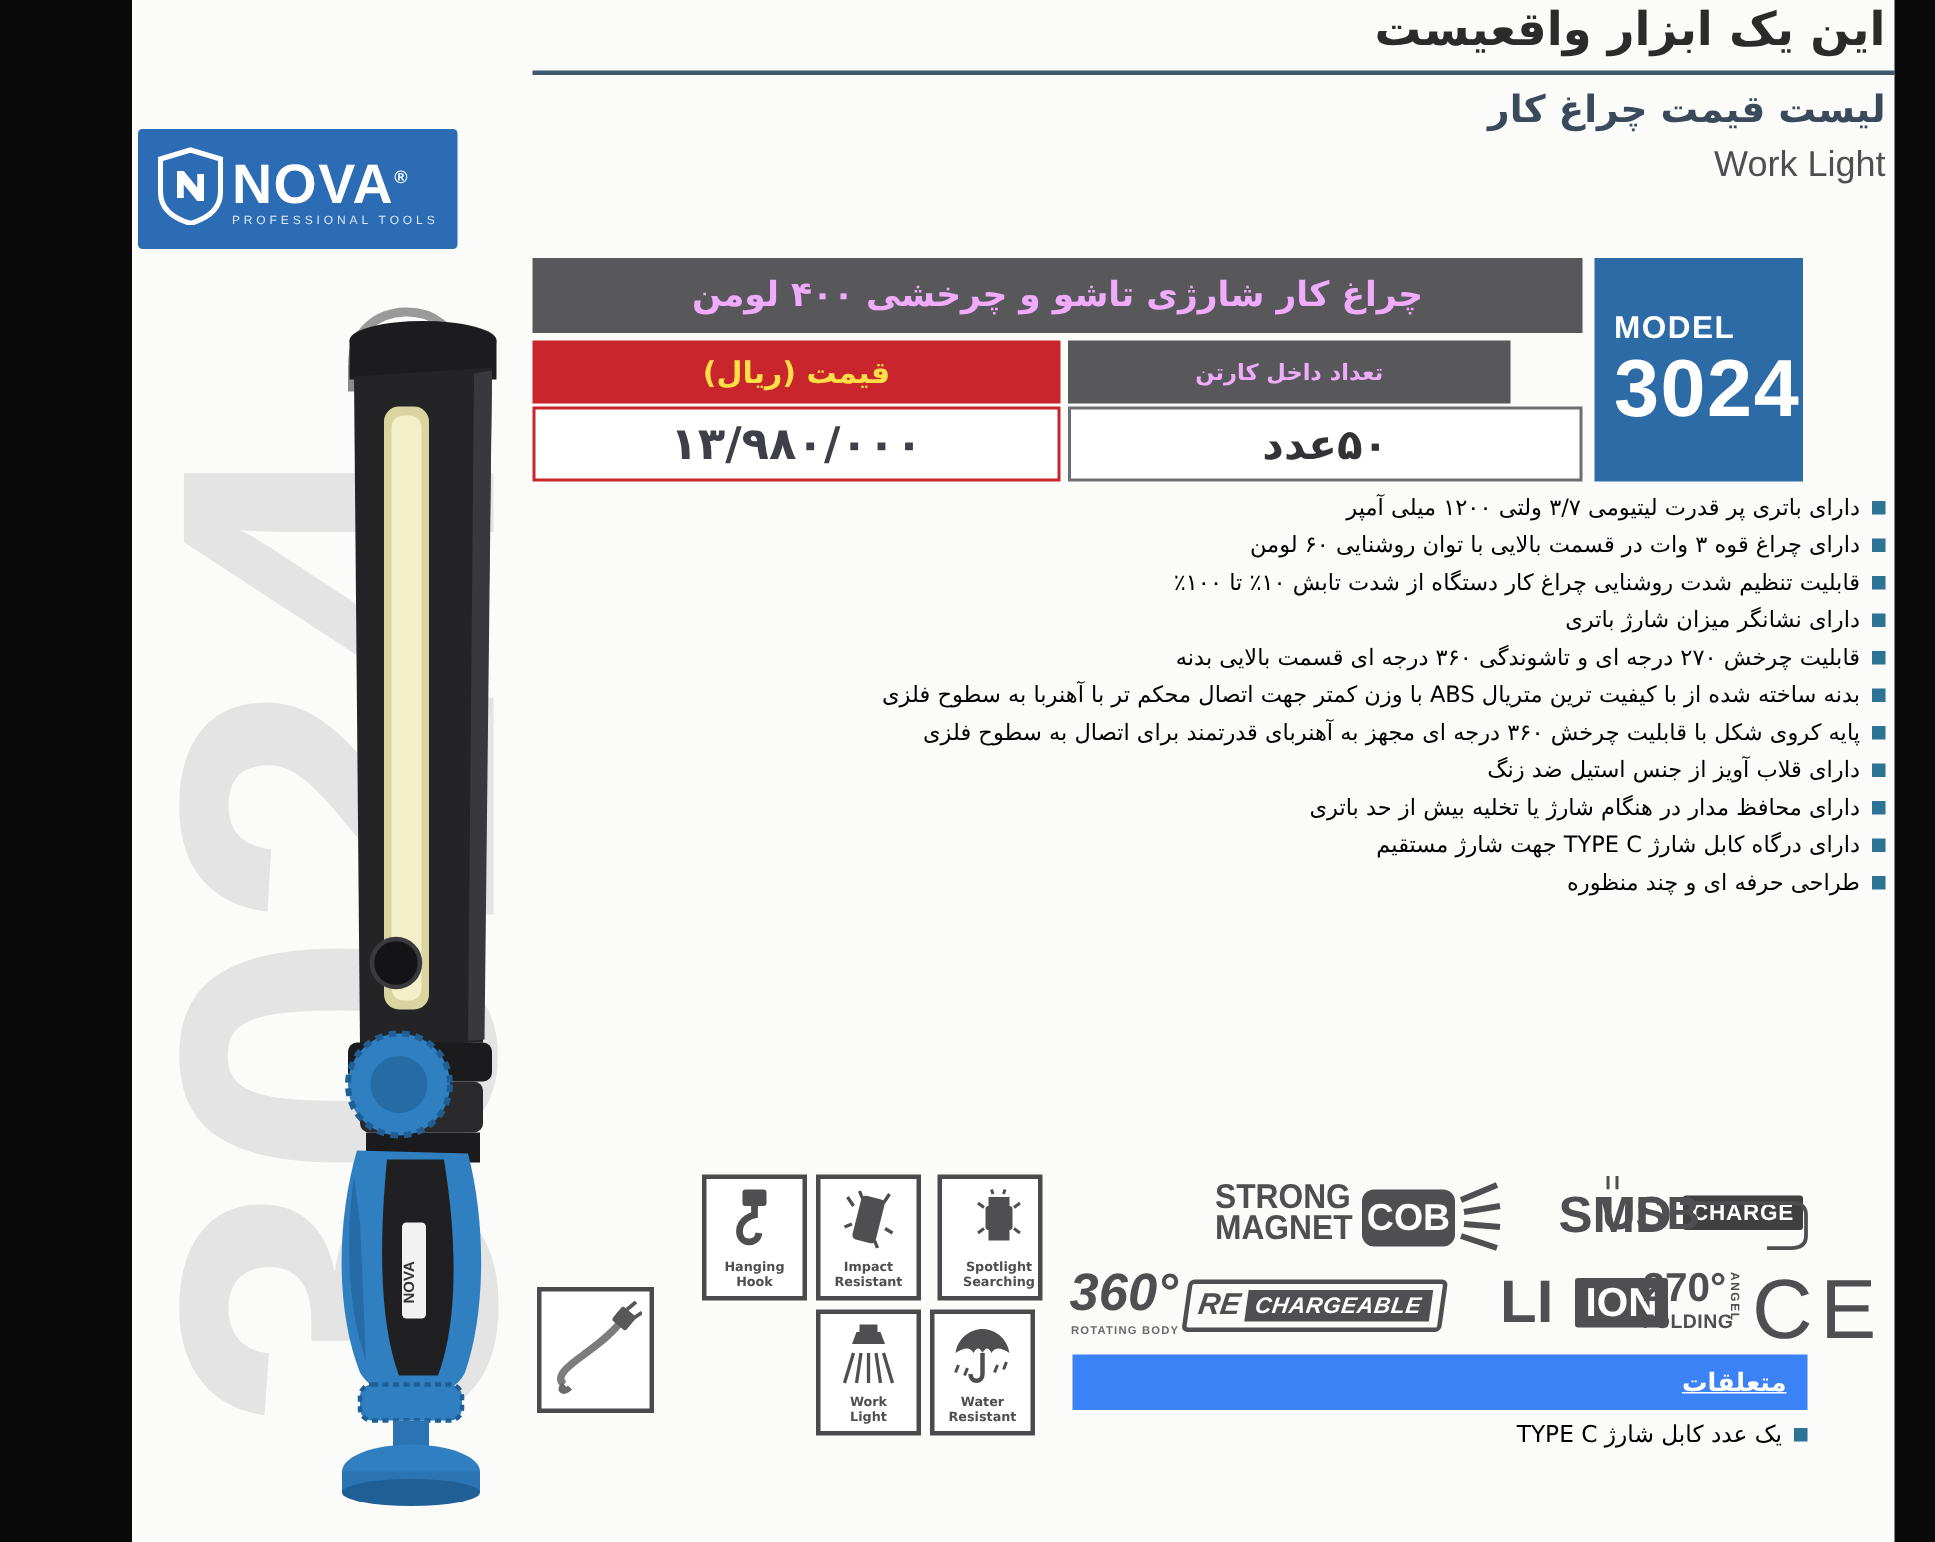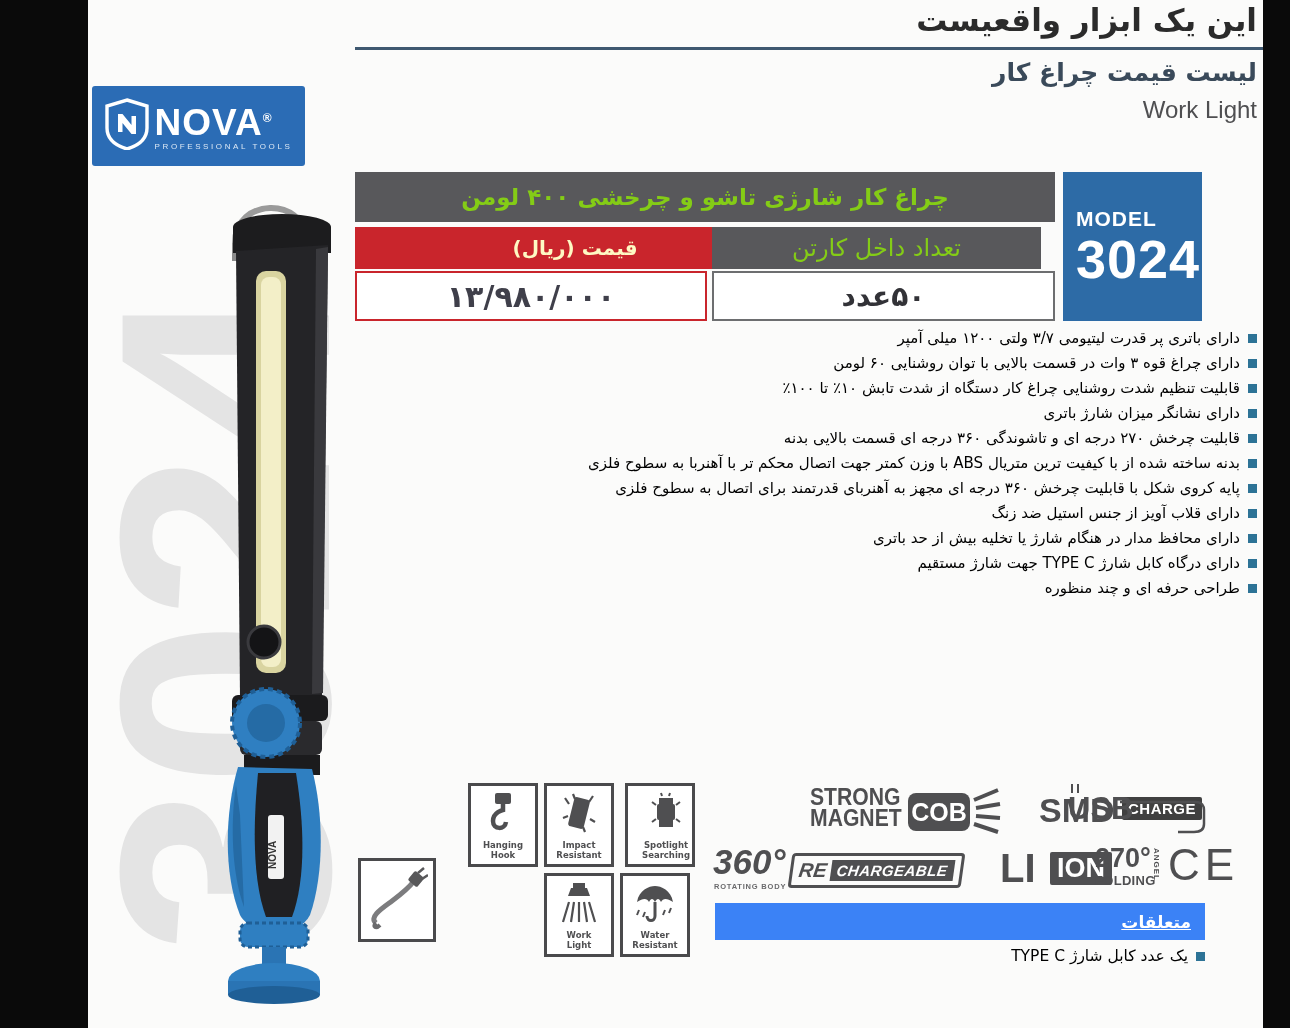--- a/index.html
+++ b/index.html
@@ -19,26 +19,26 @@
   #subtitle-en{top:96px;right:33px;font-size:24px;color:#4f4f51;}
 
   
   #brand{left:92px;top:86px;width:213px;height:80px;background:#2b6cb5;border-radius:3px;
          display:flex;align-items:center;justify-content:center;gap:6px;z-index:5;}
   #brand .word{color:#fff;}
   #brand .nova{font-size:37px;font-weight:bold;letter-spacing:1px;line-height:34px;}
   #brand .sub{font-size:8px;letter-spacing:2.6px;color:#dce8f5;margin-top:1px;}
 
   
-  .th{background:#58585b;color:#84cc16;display:flex;align-items:center;justify-content:center;direction:rtl;}
+  .th{background:#58585b;color:#f0abfc;display:flex;align-items:center;justify-content:center;direction:rtl;}
   #tbl-title{left:355px;top:172px;width:700px;height:50px;font-size:23px;font-weight:bold;}
-  #th-price{left:355px;top:227px;width:352px;height:42px;background:#c9252c;color:#fef9c3;
+  #th-price{left:355px;top:227px;width:352px;height:42px;background:#c9252c;color:#fde047;
             display:flex;align-items:center;justify-content:center;direction:rtl;
-            font-size:20px;font-weight:bold;padding-left:44px;}
-  #th-qty{left:712px;top:227px;width:329px;height:42px;font-size:24px;font-weight:normal;}
+            font-size:20px;font-weight:bold;}
+  #th-qty{left:712px;top:227px;width:295px;height:42px;font-size:15px;font-weight:bold;}
   #td-price{left:355px;top:271px;width:348px;height:46px;background:#fff;border:2px solid #c9252c;
             display:flex;align-items:center;justify-content:center;
             font-size:30px;font-weight:bold;color:#3f3f4a;direction:rtl;}
   #td-qty{left:712px;top:271px;width:339px;height:46px;background:#fff;border:2px solid #6d6e70;
           display:flex;align-items:center;justify-content:center;
           font-size:28px;font-weight:bold;color:#323237;direction:rtl;}
   #model-box{left:1063px;top:172px;width:139px;height:149px;background:#2d6ba6;color:#fff;
              display:flex;flex-direction:column;justify-content:center;padding-left:13px;box-sizing:border-box;}
   #model-box .mlabel{font-size:21px;font-weight:bold;letter-spacing:1px;}
   #model-box .mnum{font-size:54px;font-weight:bold;letter-spacing:1px;line-height:56px;}
@@ -83,21 +83,21 @@
              display:flex;align-items:center;gap:4px;transform:skewX(-8deg);}
   #logo-rech .re{font-size:20px;font-weight:bold;font-style:italic;color:#4f4f51;}
   #logo-rech .chg{background:#4f4f51;color:#fff;font-size:15px;font-weight:bold;font-style:italic;
                   padding:2px 6px;letter-spacing:.5px;}
   #logo-li{left:1000px;top:848px;font-size:40px;font-weight:bold;line-height:40px;}
   #logo-ion{left:1050px;top:852px;background:#4f4f51;color:#fff;font-size:27px;font-weight:bold;
             padding:1px 7px;border-radius:2px;}
   #logo-270{left:1095px;top:846px;font-size:27px;font-weight:bold;line-height:24px;}
   #logo-folding{left:1095px;top:873px;font-size:13px;font-weight:bold;letter-spacing:.3px;}
   #logo-angel{left:1152px;top:848px;font-size:8px;font-weight:bold;writing-mode:vertical-rl;letter-spacing:1px;}
-  #logo-ce{left:1168px;top:840px;font-size:44px;font-weight:500;letter-spacing:5px;color:#4f4f51;}
+  #logo-ce{left:1168px;top:840px;font-size:56px;font-weight:500;letter-spacing:5px;color:#4f4f51;}
 
   
   #acc-bar{left:715px;top:903px;width:490px;height:37px;background:#3b82f6;
            display:flex;align-items:center;justify-content:flex-end;padding:0 14px;box-sizing:border-box;z-index:3;}
   #acc-bar span{color:#fff;font-size:17px;font-weight:bold;text-decoration:underline;direction:rtl;}
   #acc-item{top:947px;right:85px;display:flex;align-items:center;gap:8px;direction:rtl;z-index:3;}
   #acc-item .feat-text{font-size:15.5px;}
 </style>
 </head>
 <body>

